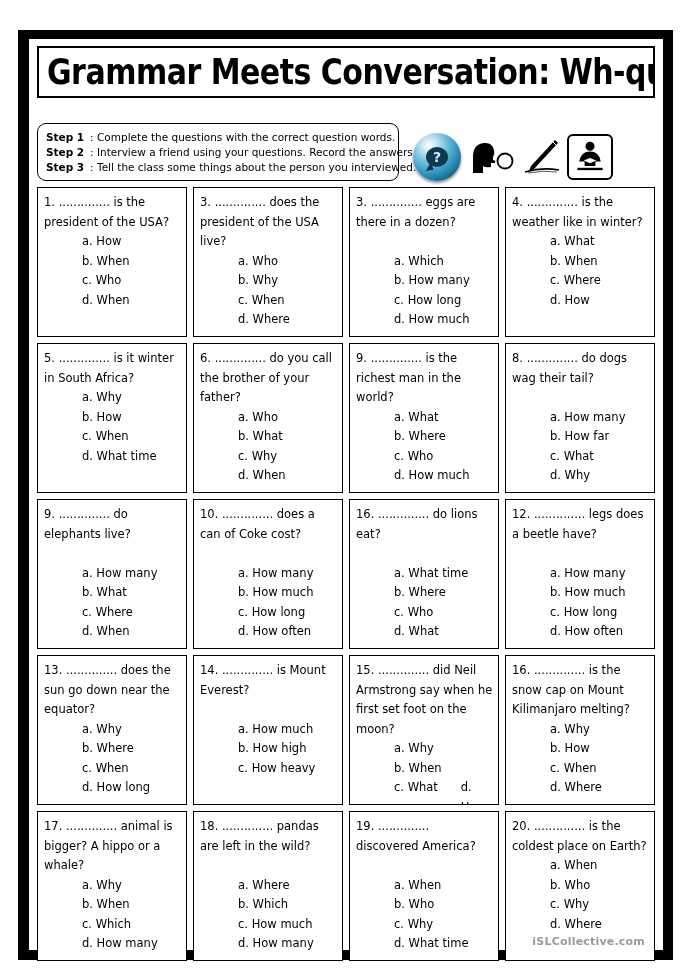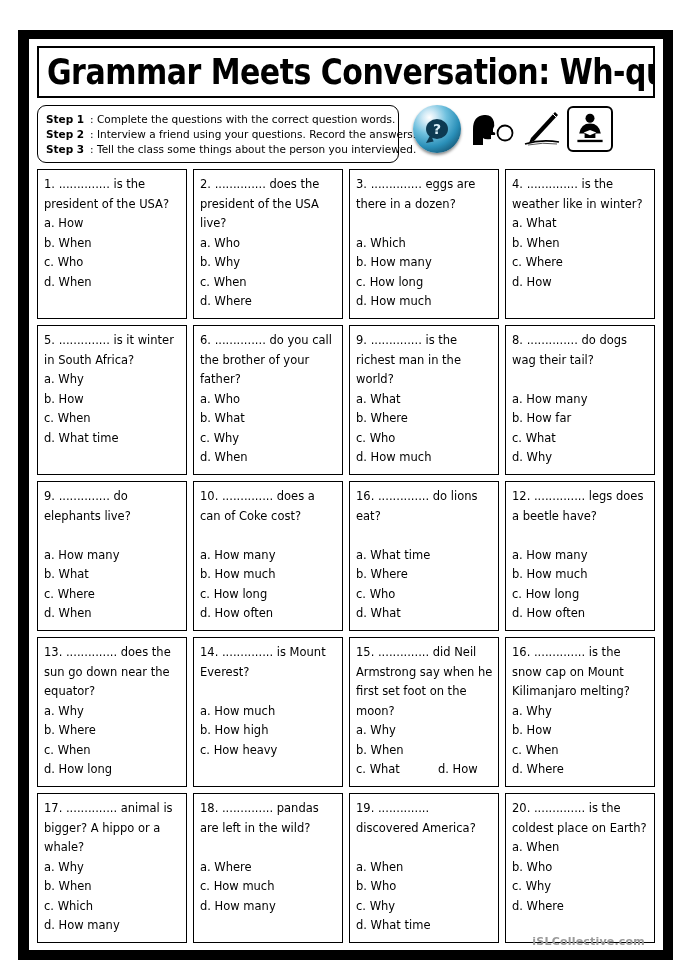--- a/index.html
+++ b/index.html
@@ -60,22 +60,22 @@
     letter-spacing: -0.5px;
     white-space: nowrap;
     line-height: 1;
     transform: scaleY(1.18);
     transform-origin: left center;
   }
 
   
   .header-row {
     display: flex;
-    align-items: flex-start;
-    margin-top: 7px;
+    align-items: flex-end;
+    margin-top: 25px;
     height: 58px;
   }
   .steps-box {
     border: 1.5px solid #000;
     border-radius: 9px;
     padding: 4px 7px 4px 8px;
     width: 362px;
     height: 100%;
     display: flex;
     flex-direction: column;
@@ -158,21 +158,21 @@
     padding: 5px 5px 4px 6px;
     overflow: hidden;
     background: #fff;
   }
   .qstem, .qopt {
     font-size: 11.5px;
     line-height: 19.5px;
     color: #000;
     white-space: pre-wrap;
   }
-  .qopts { margin-top: 0; }
+  .qopts { margin-top: 0; margin-left: 38px; }
   .spacer { height: 19.5px; }
   .opt-pair {
     display: flex;
   }
   .opt-pair .p1 { width: 82px; }
 
   
   .watermark {
     position: absolute;
     right: 18px;
@@ -246,21 +246,21 @@
           <div class="qcard">
             <div class="qstem">1. .............. is the president of the USA?</div>
             <div class="qopts">
               <div class="qopt">a. How</div>
               <div class="qopt">b. When</div>
               <div class="qopt">c. Who</div>
               <div class="qopt">d. When</div>
             </div>
           </div>
           <div class="qcard">
-            <div class="qstem">2. .............. does the president of the USA live?</div>
+            <div class="qstem">3. .............. does the president of the USA live?</div>
             <div class="qopts">
               <div class="qopt">a. Who</div>
               <div class="qopt">b. Why</div>
               <div class="qopt">c. When</div>
               <div class="qopt">d. Where</div>
             </div>
           </div>
           <div class="qcard">
             <div class="qstem">3. .............. eggs are there in a dozen?</div>
             <div class="spacer"></div>
@@ -399,20 +399,21 @@
               <div class="qopt">b. When</div>
               <div class="qopt">c. Which</div>
               <div class="qopt">d. How many</div>
             </div>
           </div>
           <div class="qcard">
             <div class="qstem">18. .............. pandas are left in the wild?</div>
             <div class="spacer"></div>
             <div class="qopts">
               <div class="qopt">a. Where</div>
+              <div class="qopt">b. Which</div>
               <div class="qopt">c. How much</div>
               <div class="qopt">d. How many</div>
             </div>
           </div>
           <div class="qcard">
             <div class="qstem">19. .............. discovered America?</div>
             <div class="spacer"></div>
             <div class="qopts">
               <div class="qopt">a. When</div>
               <div class="qopt">b. Who</div>

